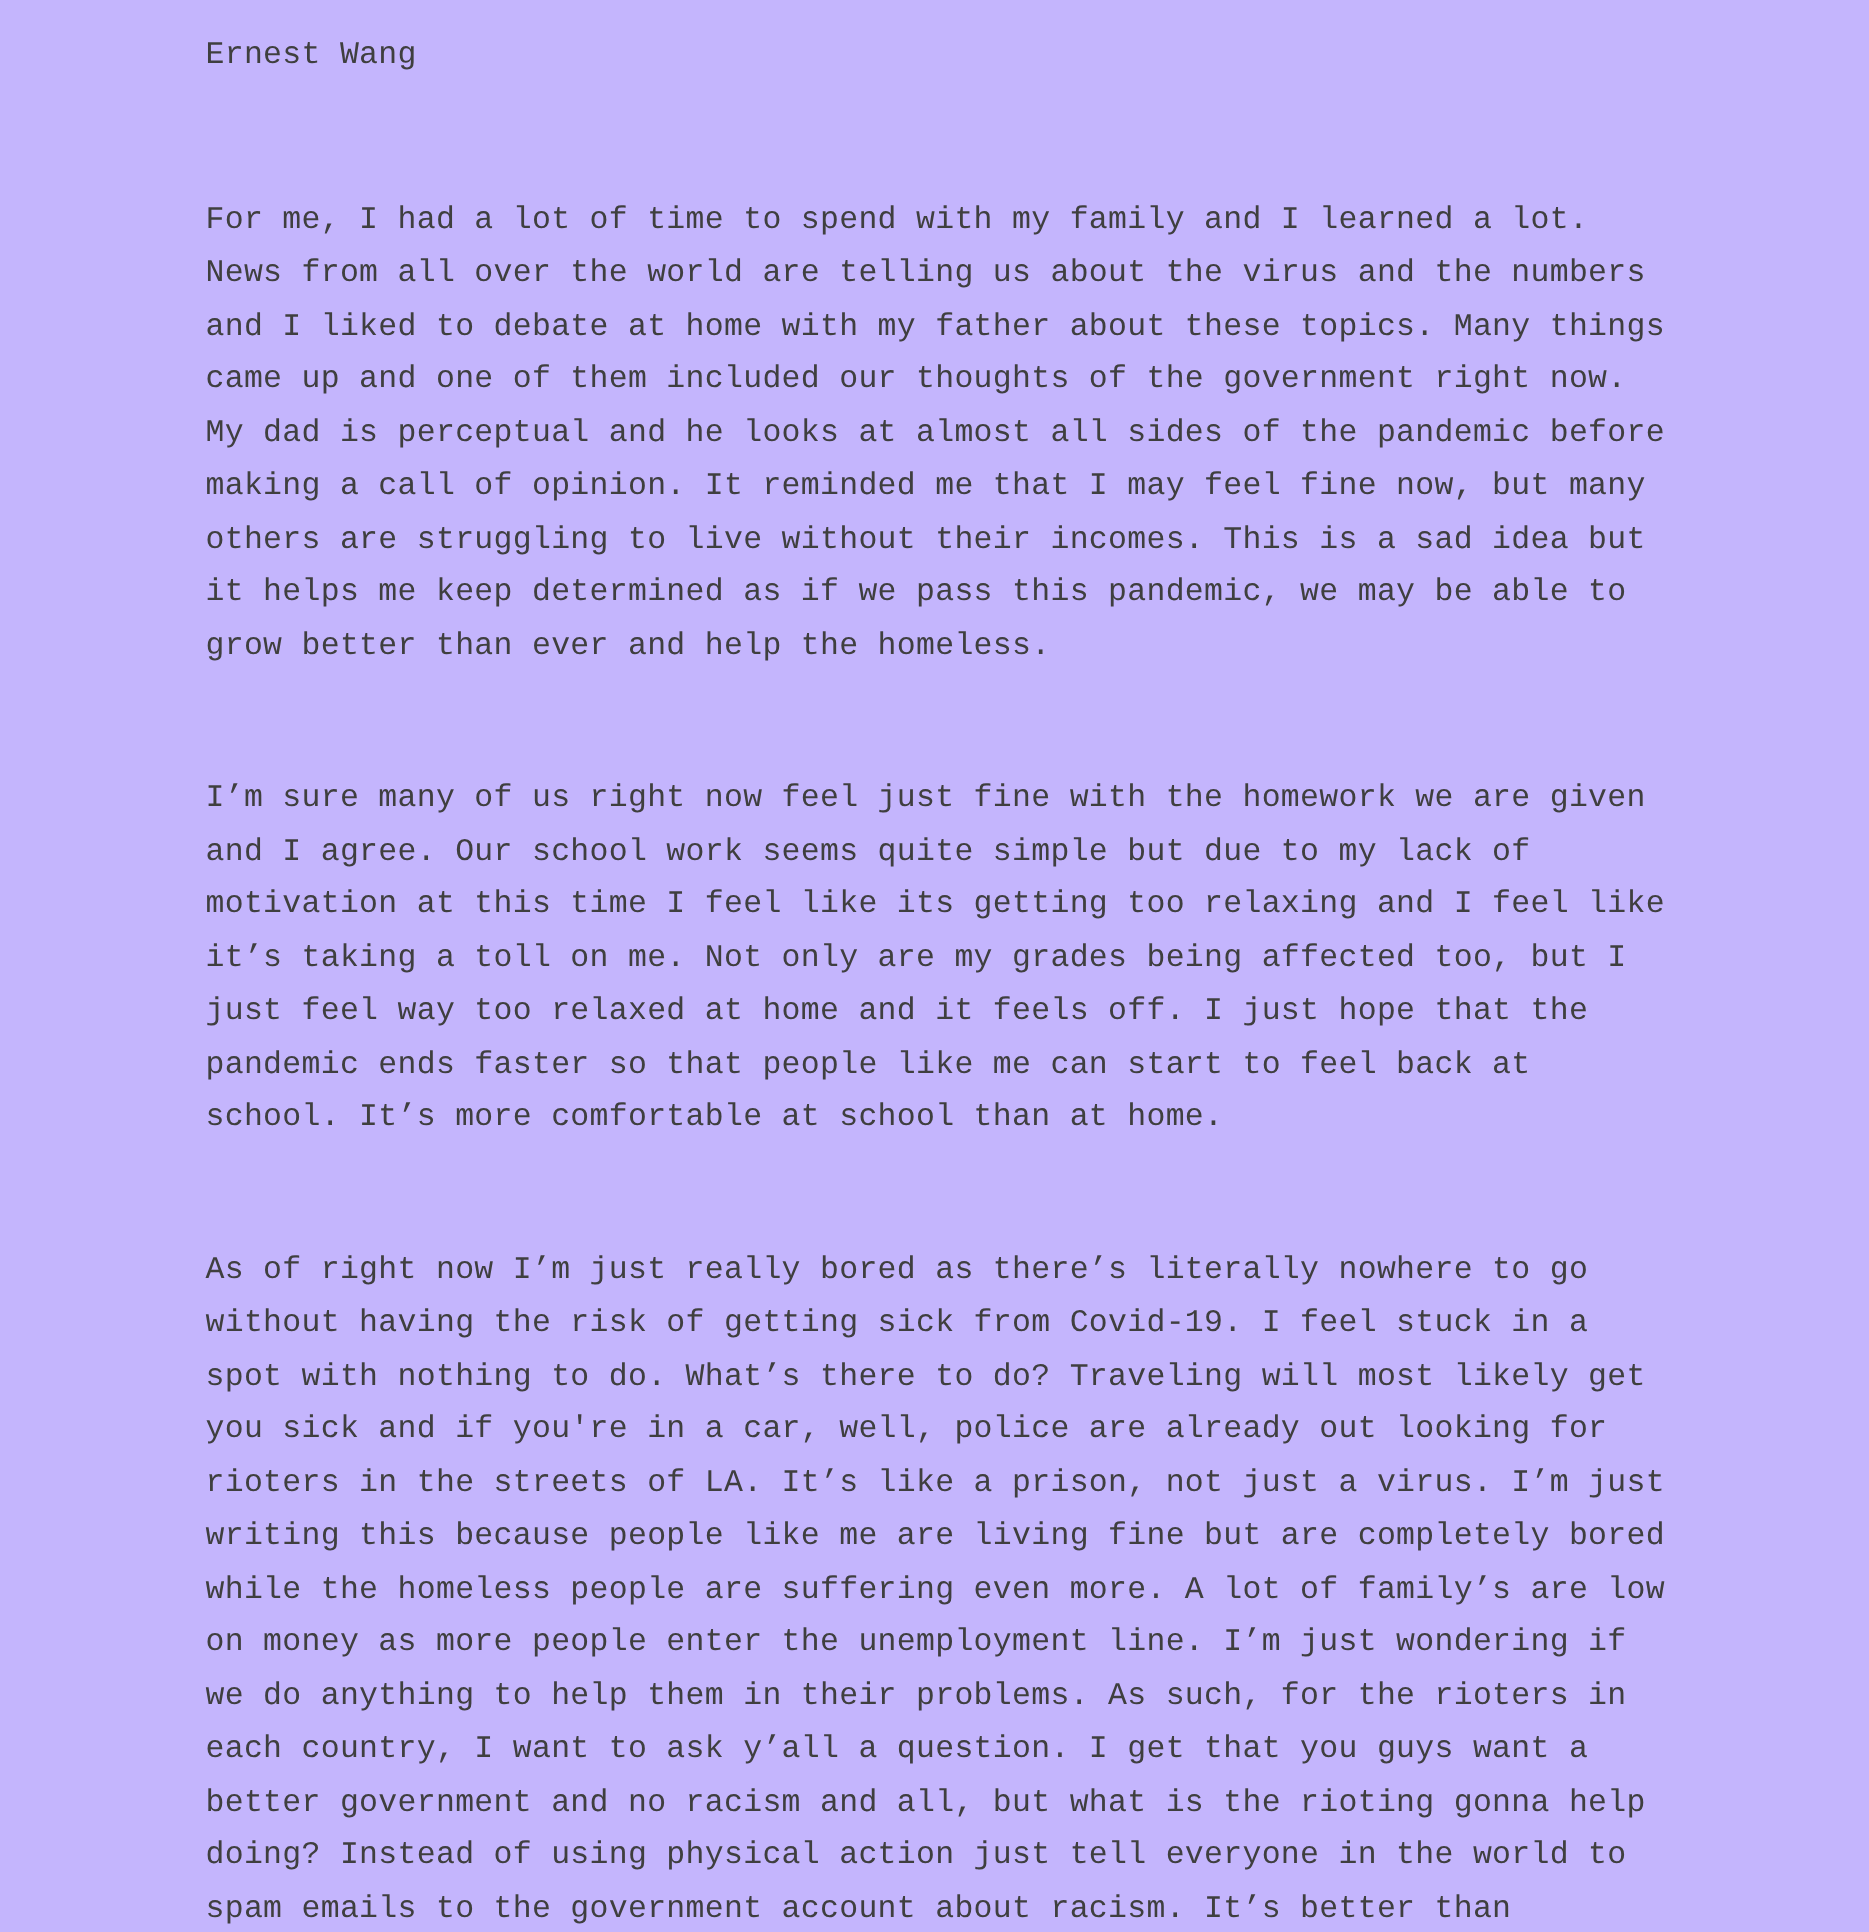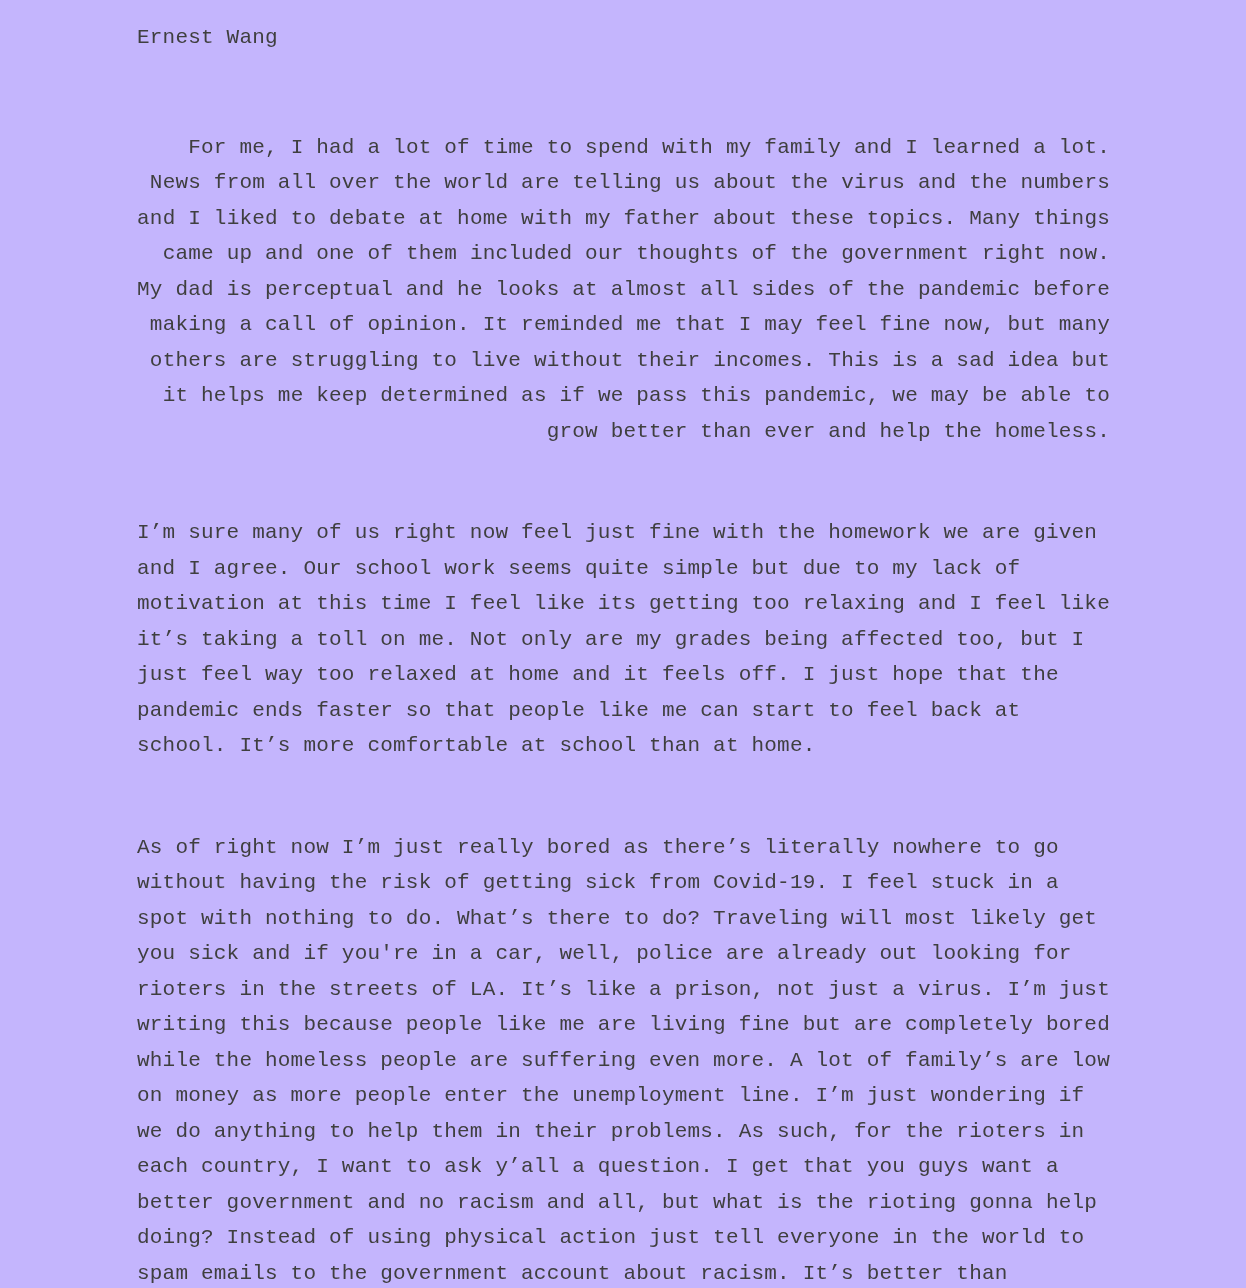--- a/index.html
+++ b/index.html
@@ -25,21 +25,20 @@
   }
   .para {
     font-size: 21px;
     line-height: 35.5px;
     letter-spacing: 0.2px;
     margin: 66px 0 0 0;
     text-align: left;
   }
   .para.first {
     margin-top: 74px;
-    text-align: right;
   }
 </style>
 </head>
 <body>
 
 <div class="page">
   <div class="author">Ernest Wang</div>
 
   <p class="para first">For me, I had a lot of time to spend with my family and I learned a lot. News from all over the world are telling us about the virus and the numbers and I liked to debate at home with my father about these topics. Many things came up and one of them included our thoughts of the government right now. My dad is perceptual and he looks at almost all sides of the pandemic before making a call of opinion. It reminded me that I may feel fine now, but many others are struggling to live without their incomes. This is a sad idea but it helps me keep determined as if we pass this pandemic, we may be able to grow better than ever and help the homeless.</p>
 

